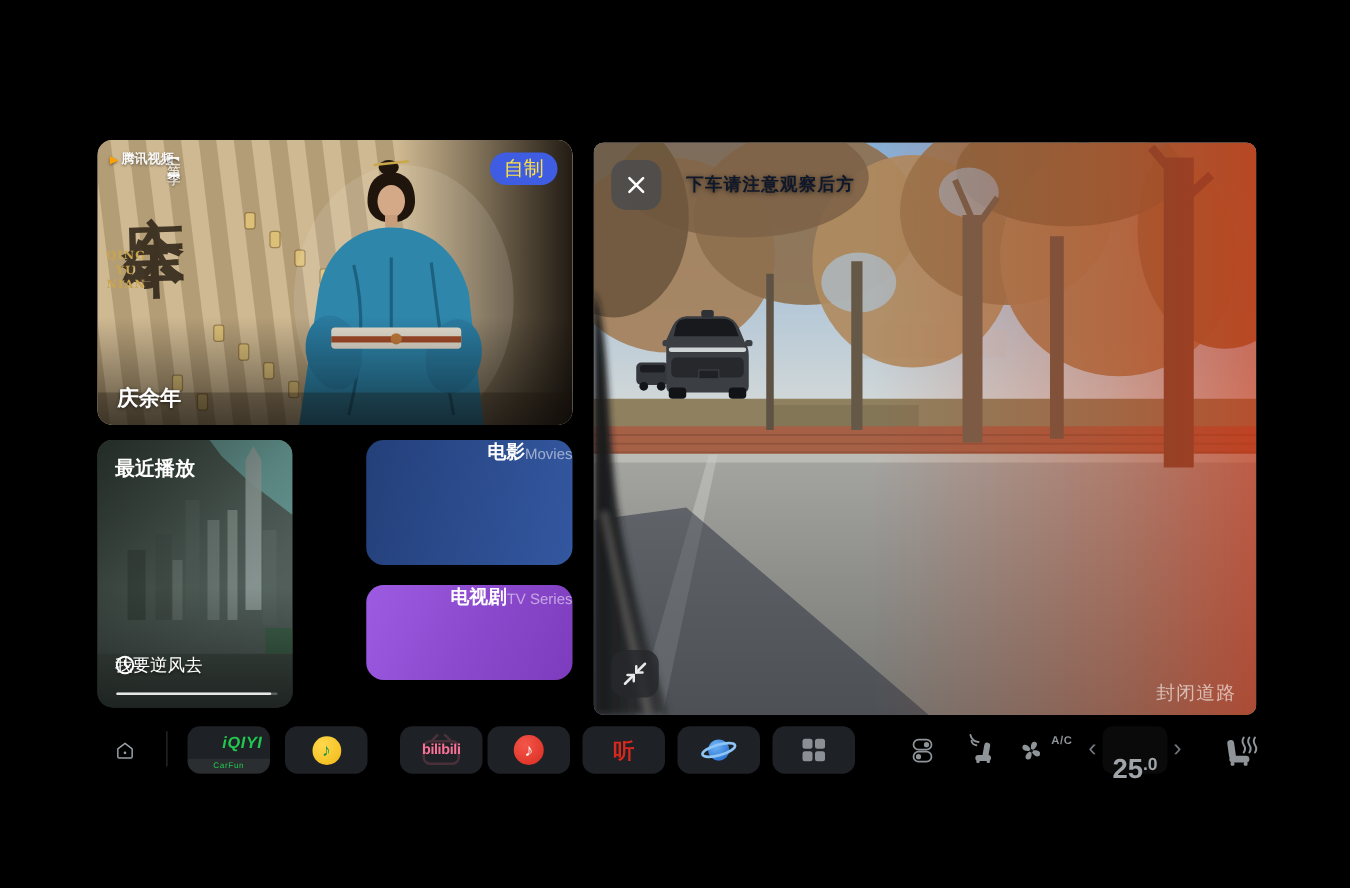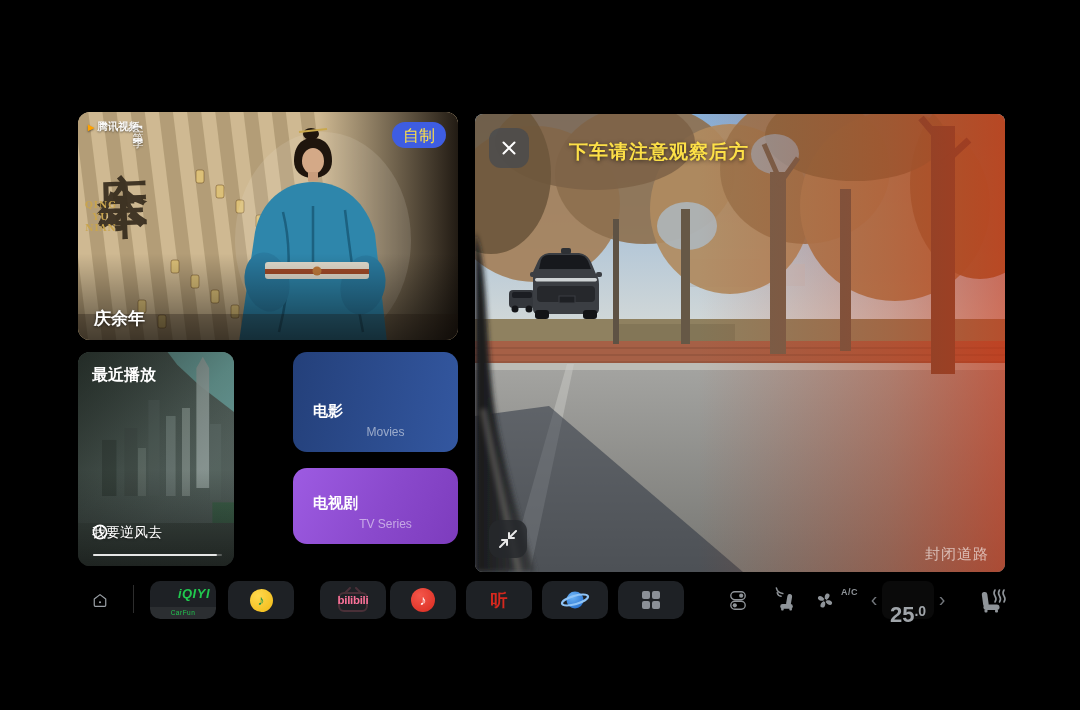--- a/index.html
+++ b/index.html
@@ -33,35 +33,35 @@
       background:linear-gradient(135deg,rgba(18,24,20,.62) 0%,rgba(18,24,20,.18) 45%,rgba(18,24,20,.08) 65%),
                  linear-gradient(to bottom,rgba(0,0,0,0) 55%,rgba(0,0,0,.55) 100%);}
   .recent-title{position:absolute;left:14px;top:13px;font-size:16px;font-weight:700;color:#fff;}
   .now-playing{position:absolute;left:14px;bottom:24px;display:flex;align-items:center;gap:7px;color:#fff;}
   .now-playing .np-text{font-size:14px;font-weight:500;text-shadow:0 1px 2px rgba(0,0,0,.5);}
   .progress-track{position:absolute;left:15px;right:12px;bottom:10px;height:2.5px;border-radius:2px;
                   background:rgba(255,255,255,.25);}
   .progress-fill{height:100%;border-radius:2px;background:rgba(255,255,255,.85);}
 
   
-  .cat{width:165px;height:100px;border-radius:14px;display:flex;flex-direction:column;
+  .cat{width:165px;height:100px;border-radius:14px;display:flex;flex-direction:row;
        justify-content:flex-end;padding:0 0 13px 20px;box-sizing:border-box;}
   .movies{left:293px;top:352px;background:linear-gradient(100deg,#24407a 0%,#3357a0 100%);}
   .tv{left:293px;top:468px;height:76px;background:linear-gradient(115deg,#9d5be2 0%,#8a49cc 55%,#7d3cbd 100%);}
   .cat-title{font-size:15px;font-weight:700;color:#fff;}
   .cat-sub{font-size:12px;color:rgba(255,255,255,.52);margin-top:4px;text-align:center;}
 
   
   .camera{position:absolute;left:475px;top:114px;width:530px;height:458px;border-radius:8px;
           overflow:hidden;background:#6f6f6d;}
   .camera svg.scene{position:absolute;inset:0;}
   .cam-close{position:absolute;left:14px;top:14px;width:40px;height:40px;border:none;border-radius:12px;
              background:rgba(72,74,78,.78);display:flex;align-items:center;justify-content:center;cursor:pointer;}
-  .cam-warning{position:absolute;left:74px;top:25px;font-size:19px;font-weight:700;color:#fde047;
-               letter-spacing:1px;text-shadow:0 1px 4px rgba(0,0,0,.65);margin-left:20px;}
+  .cam-warning{position:absolute;left:74px;top:25px;font-size:14px;font-weight:700;color:#0f172a;
+               letter-spacing:1px;text-shadow:0 1px 4px rgba(0,0,0,.65);}
   .cam-collapse{position:absolute;left:14px;bottom:14px;width:38px;height:38px;border:none;border-radius:11px;
                 background:rgba(38,40,44,.82);display:flex;align-items:center;justify-content:center;cursor:pointer;}
   .cam-watermark{position:absolute;right:16px;bottom:8px;font-size:15px;color:rgba(255,255,255,.6);
                  letter-spacing:1px;}
 
   
   .dock-divider{position:absolute;left:133px;top:585px;width:1px;height:28px;background:#2d2d2d;}
   .home-btn{position:absolute;left:86px;top:586px;width:28px;height:28px;background:transparent;border:none;
             display:flex;align-items:center;justify-content:center;cursor:pointer;}
   .app-btn{position:absolute;top:581px;width:66px;height:38px;border-radius:10px;background:#1e2125;

